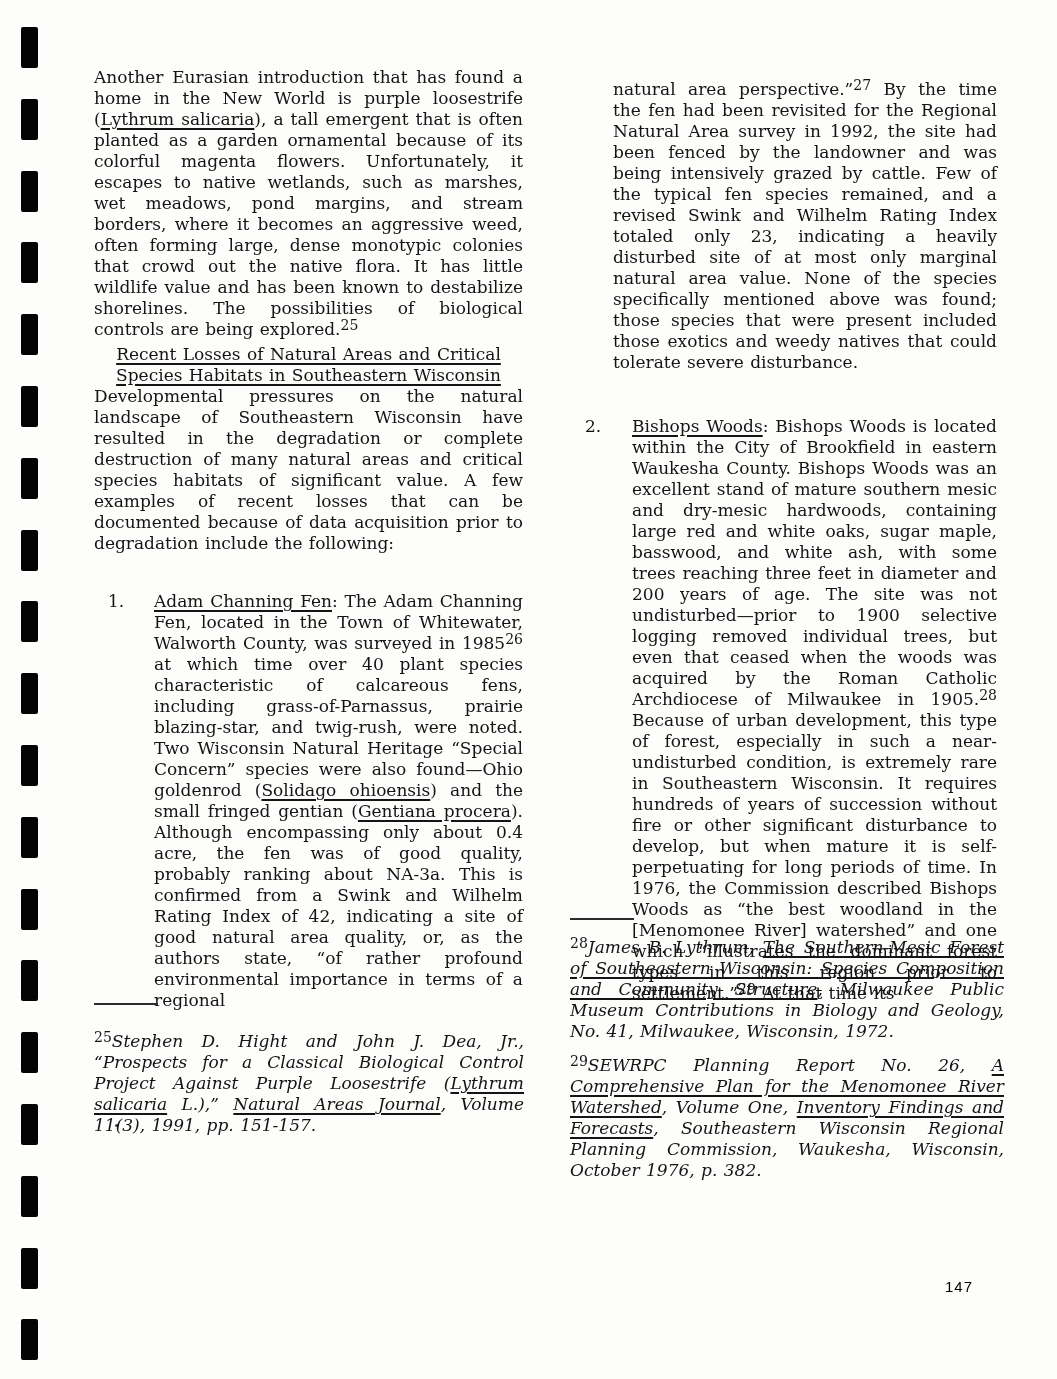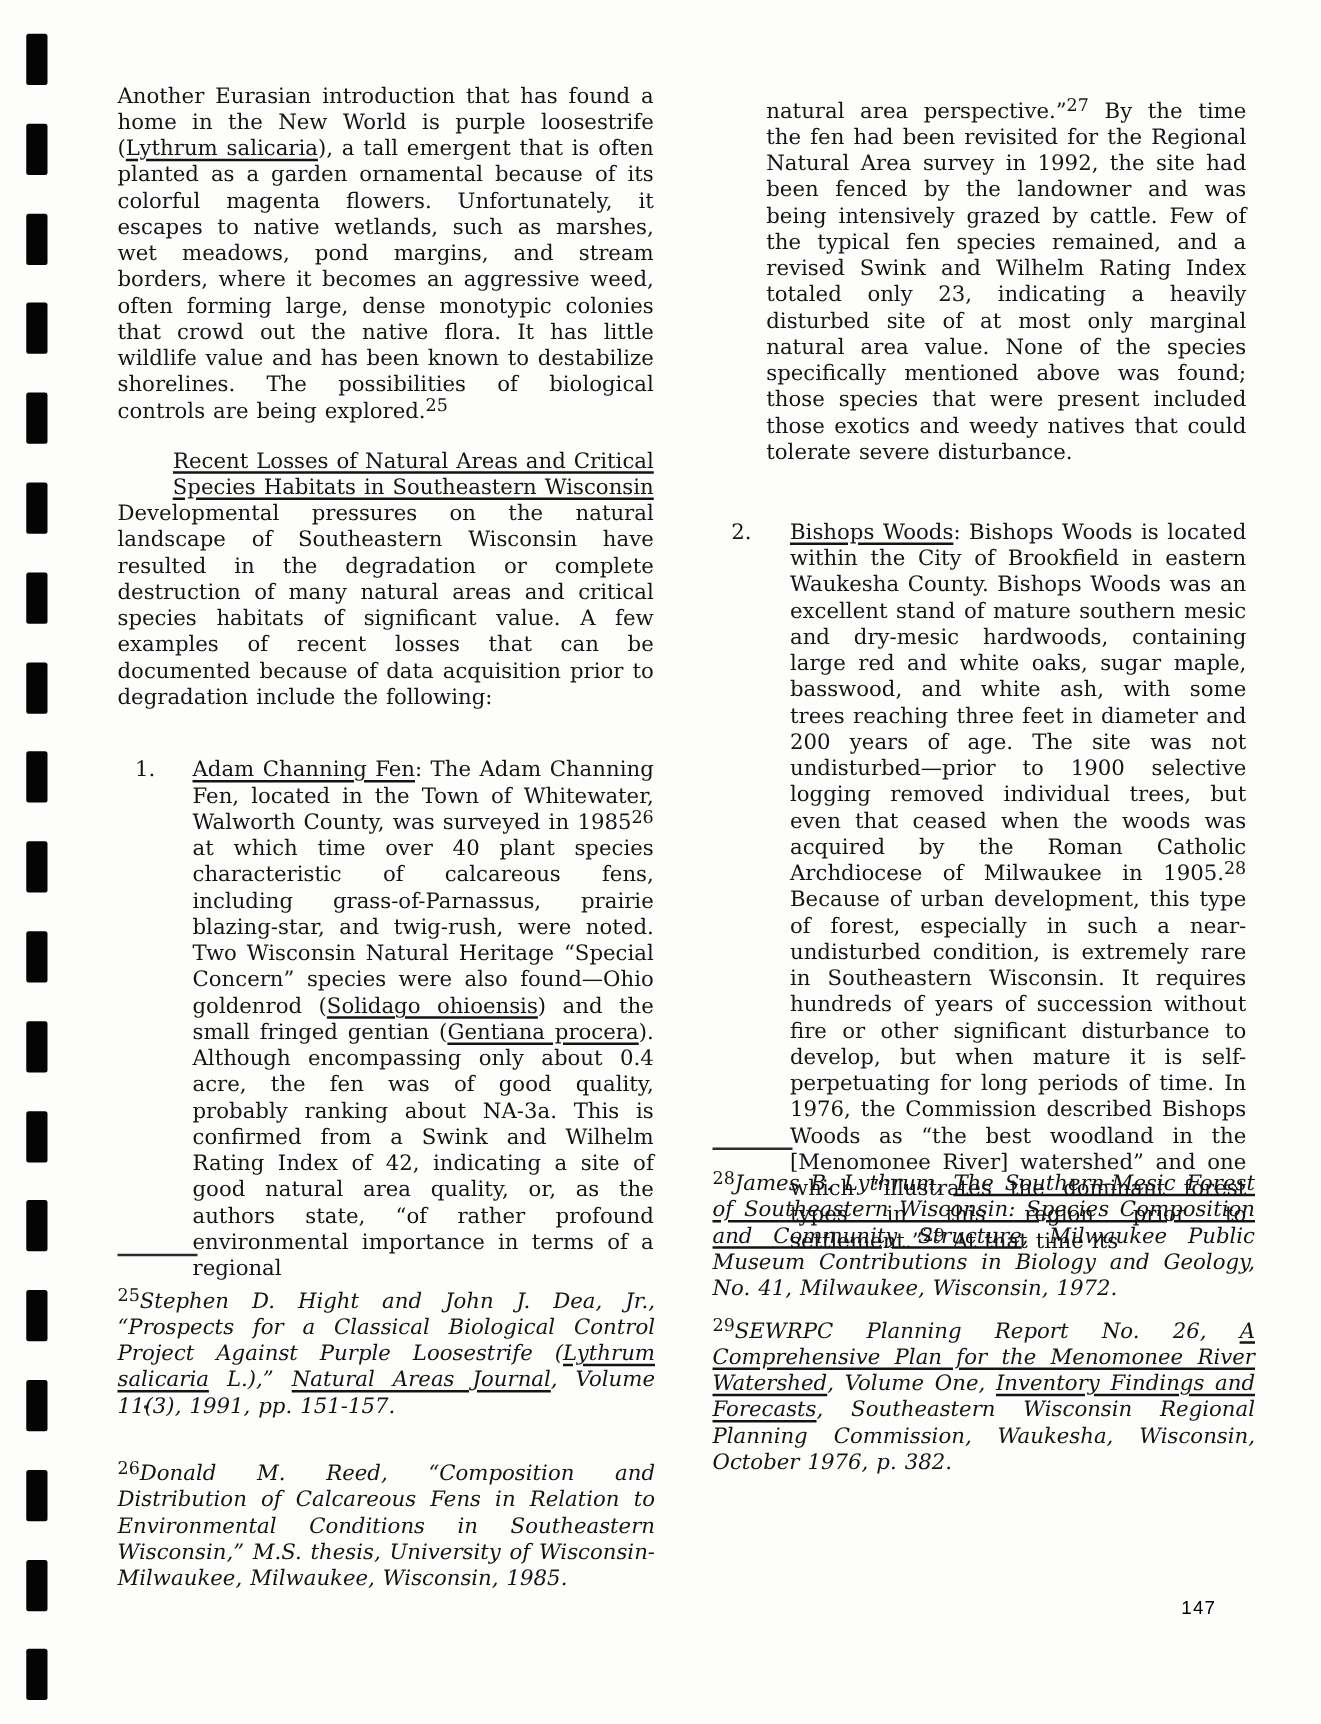--- a/index.html
+++ b/index.html
@@ -31,21 +31,21 @@
     text-underline-offset: 3px;
   }
   sup {
     font-style: normal;
     font-size: 14px;
     line-height: 0;
     position: relative;
     top: -5px;
     vertical-align: baseline;
   }
-  .heading { margin-top: 19px; text-align: right; }
+  .heading { margin-top: 4px; text-align: center; }
   .para2 { margin-top: 0; }
   .list-item { display: flex; margin-top: 37px; }
   .list-item .num { flex: 0 0 46px; padding-left: 14px; text-align: left; }
   .list-item .item-text { flex: 1 1 auto; }
   .list-item-r .num { flex: 0 0 47px; padding-left: 15px; }
   .cont-para { margin-left: 43px; margin-right: 5px; }
   .fn-rule {
     width: 64px; height: 0;
     border-top: 2px solid #2c2c2c;
   }
@@ -110,21 +110,20 @@
 
   <div class="list-item">
     <div class="num">1.</div>
     <div class="item-text"><u>Adam Channing Fen</u><span>: The Adam Channing Fen, located in the Town of Whitewater, Walworth County, was surveyed in 1985</span><sup>26</sup><span> at which time over 40 plant species characteristic of calcareous fens, including grass-of-Parnassus, prairie blazing-star, and twig-rush, were noted. Two Wisconsin Natural Heritage “Special Concern” species were also found—Ohio goldenrod (</span><u>Solidago ohioensis</u><span>) and the small fringed gentian (</span><u>Gentiana procera</u><span>). Although encompassing only about 0.4 acre, the fen was of good quality, probably ranking about NA-3a. This is confirmed from a Swink and Wilhelm Rating Index of 42, indicating a site of good natural area quality, or, as the authors state, “of rather profound environmental importance in terms of a regional</span></div>
   </div>
 </div>
 
 <div class="abs fn-left" style="left:94px; top:1003px; width:430px;">
   <div class="fn-rule"></div>
   <p class="footnote"><sup>25</sup><span>Stephen D. Hight and John J. Dea, Jr., “Prospects for a Classical Biological Control Project Against Purple Loosestrife (</span><u>Lythrum salicaria</u><span> L.),” </span><u>Natural Areas Journal</u><span>, Volume 11(3), 1991, pp. 151-157.</span></p>
-  <p class="footnote"><sup>26</sup><span>Donald M. Reed, “Composition and Distribution of Calcareous Fens in Relation to Environmental Conditions in Southeastern Wisconsin,” M.S. thesis, University of Wisconsin-Milwaukee, Milwaukee, Wisconsin, 1985.</span></p>
 </div>
 
 <div class="abs body-text" style="left:570px; top:79px; width:432px;">
 
   <p class="cont-para"><span>natural area perspective.”</span><sup>27</sup><span> By the time the fen had been revisited for the Regional Natural Area survey in 1992, the site had been fenced by the landowner and was being intensively grazed by cattle. Few of the typical fen species remained, and a revised Swink and Wilhelm Rating Index totaled only 23, indicating a heavily disturbed site of at most only marginal natural area value. None of the species specifically mentioned above was found; those species that were present included those exotics and weedy natives that could tolerate severe disturbance.</span></p>
 
   <div class="list-item list-item-r" style="margin-top:43px;">
     <div class="num">2.</div>
     <div class="item-text" style="margin-right:5px;"><u>Bishops Woods</u><span>: Bishops Woods is located within the City of Brookfield in eastern Waukesha County. Bishops Woods was an excellent stand of mature southern mesic and dry-mesic hardwoods, containing large red and white oaks, sugar maple, basswood, and white ash, with some trees reaching three feet in diameter and 200 years of age. The site was not undisturbed—prior to 1900 selective logging removed individual trees, but even that ceased when the woods was acquired by the Roman Catholic Archdiocese of Milwaukee in 1905.</span><sup>28</sup><span> Because of urban development, this type of forest, especially in such a near-undisturbed condition, is extremely rare in Southeastern Wisconsin. It requires hundreds of years of succession without fire or other significant disturbance to develop, but when mature it is self-perpetuating for long periods of time. In 1976, the Commission described Bishops Woods as “the best woodland in the [Menomonee River] watershed” and one which “illustrates the dominant forest types in this region prior to settlement.”</span><sup>29</sup><span> At that time its</span></div>
   </div>

